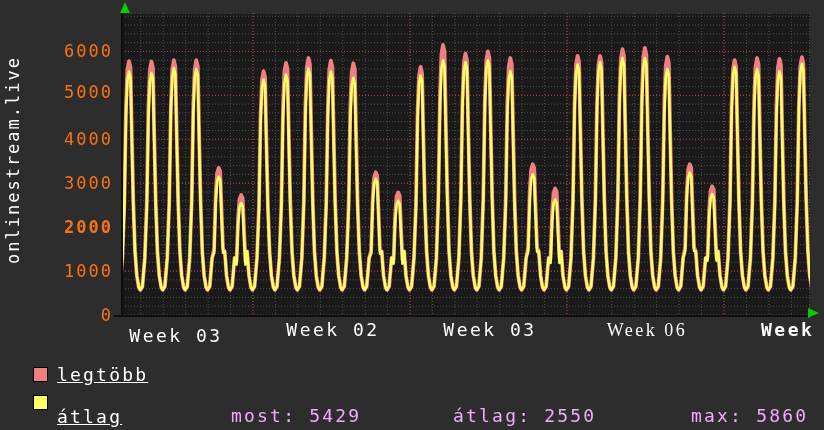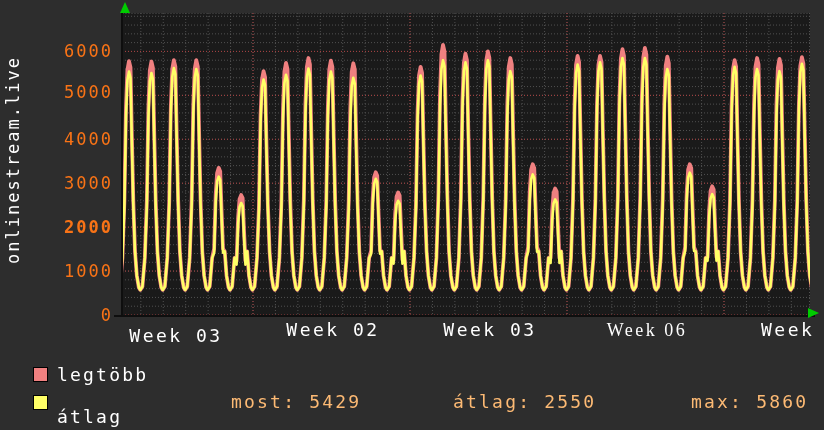--- a/index.html
+++ b/index.html
@@ -43,25 +43,25 @@
   .arrow-right{
     position:absolute;left:808px;top:308px;width:0;height:0;
     border-top:5px solid transparent;border-bottom:5px solid transparent;
     border-left:11px solid #00cc00;
   }
   .legend-swatch{
     position:absolute;left:33px;width:13px;height:13px;border:1.5px solid #000;
   }
   .legend-label{
     position:absolute;left:57px;height:18px;line-height:18px;
-    font-size:18px;letter-spacing:2.2px;color:#fff;white-space:nowrap;
+    font-size:18px;letter-spacing:2.2px;color:#fff;white-space:nowrap;text-decoration:underline;
   }
   .stat-text{
-    position:absolute;top:393px;height:18px;line-height:18px;
-    font-size:18px;letter-spacing:2.2px;color:#fdba74;white-space:nowrap;padding-left:16px;
+    position:absolute;top:407px;height:18px;line-height:18px;
+    font-size:18px;letter-spacing:2.2px;color:#f0abfc;white-space:nowrap;padding-left:16px;
   }
 </style>
 </head>
 <body>
 
 <div id="graph-title-anchor">
   <span>onlinestream.live</span>
 </div>
 
 <div id="plot-area">
@@ -161,21 +161,21 @@
     <div class="y-tick" style="top: 174.21px;">3000</div>
     <div class="y-tick" style="top: 130.28px;">4000</div>
     <div class="y-tick" style="top: 83px;">5000</div>
     <div class="y-tick" style="top: 42.42px;">6000</div>
   </div>
 <div id="x-ticks">
     <div class="x-tick" style="left: 176px; margin-top: 6px;">Week 03</div>
     <div class="x-tick" style="left: 333px;">Week 02</div>
     <div class="x-tick" style="left: 490px;">Week 03</div>
     <div class="x-tick" style="left: 647px; font-family: Liberation Serif, serif;">Week 06</div>
-    <div class="x-tick partial" style="left: 761px;">Week</div>
+    <div class="x-tick partial" style="left: 761px; font-weight: bold;">Week</div>
   </div>
 
 <div class="legend-swatch" style="top: 367px; background-color: rgb(240, 128, 128);"></div>
 <div class="legend-label" style="top:366px">legtöbb</div>
 <div class="legend-swatch" style="top: 395px; background-color: rgb(255, 255, 102);"></div>
 <div class="legend-label" style="top:408px">átlag</div>
 
 <div class="stat-text" style="left:215px">most: 5429</div>
 <div class="stat-text" style="left:437px">átlag: 2550</div>
 <div class="stat-text" style="left:675px">max: 5860</div>

